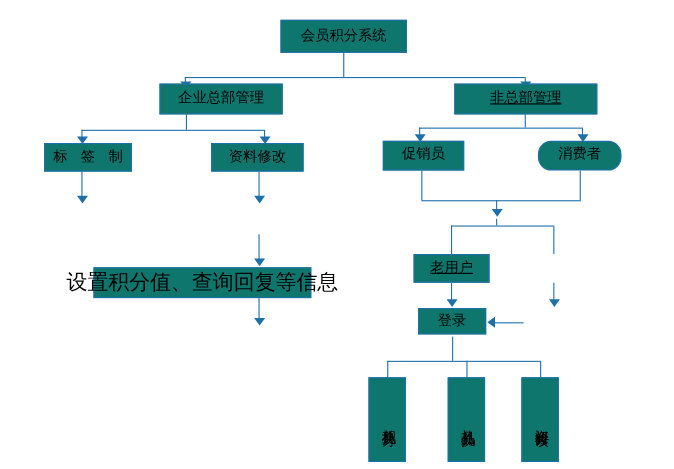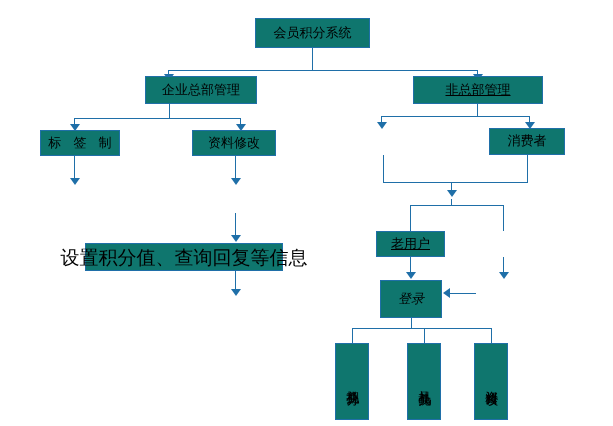--- a/index.html
+++ b/index.html
@@ -121,42 +121,43 @@
   <div class="vline" style="left:235px; top:271px; height:22px;"></div>
   <div class="arrow" style="left:231px; top:289px;"></div>
 
   <div class="vline" style="left:477px; top:104px; height:12px;"></div>
   <div class="hline" style="left:381px; top:116px; width:148px;"></div>
   <div class="vline" style="left:381px; top:116px; height:8px;"></div>
   <div class="arrow" style="left:377px; top:122px;"></div>
   <div class="vline" style="left:529px; top:116px; height:8px;"></div>
   <div class="arrow" style="left:525px; top:122px;"></div>
 
-  <div class="node" style="left:489px; top:128px; width:76px; height:27px;">消费者</div>
+  <div class="node" style="left:348px; top:128px; width:74px; height:27px;">促销员</div>
+  <div class="node" style="left:489px; top:128px; width:76px; height:27px;border-radius:12px;">消费者</div>
 
   <div class="vline" style="left:383px; top:155px; height:27px;"></div>
   <div class="vline" style="left:527px; top:155px; height:27px;"></div>
   <div class="hline" style="left:383px; top:182px; width:145px;"></div>
   <div class="vline" style="left:451px; top:182px; height:10px;"></div>
   <div class="arrow" style="left:447px; top:190px;"></div>
 
   <div class="vline" style="left:451px; top:199px; height:6px;"></div>
   <div class="hline" style="left:410px; top:205px; width:93px;"></div>
   <div class="vline" style="left:410px; top:205px; height:26px;"></div>
   <div class="vline" style="left:503px; top:205px; height:26px;"></div>
 
   <div class="node" style="left:376px; top:231px; width:69px; height:26px;text-decoration:underline;">老用户</div>
 
   <div class="vline" style="left:410px; top:257px; height:18px;"></div>
   <div class="arrow" style="left:406px; top:272px;"></div>
 
   <div class="vline" style="left:503px; top:257px; height:18px;"></div>
   <div class="arrow" style="left:499px; top:272px;"></div>
 
-  <div class="node" style="left:380px; top:280px; width:62px; height:38px;font-style:italic;">登录</div>
+  <div class="node" style="left:380px; top:280px; width:62px; height:24px;">登录</div>
 
   <div class="hline" style="left:450px; top:293px; width:26px;"></div>
   <div class="arrow-left" style="left:443px; top:288px;"></div>
 
   <div class="vline" style="left:411px; top:306px; height:22px;"></div>
   <div class="hline" style="left:352px; top:328px; width:139px;"></div>
   <div class="vline" style="left:352px; top:328px; height:15px;"></div>
   <div class="vline" style="left:424px; top:328px; height:15px;"></div>
   <div class="vline" style="left:491px; top:328px; height:15px;"></div>
 

